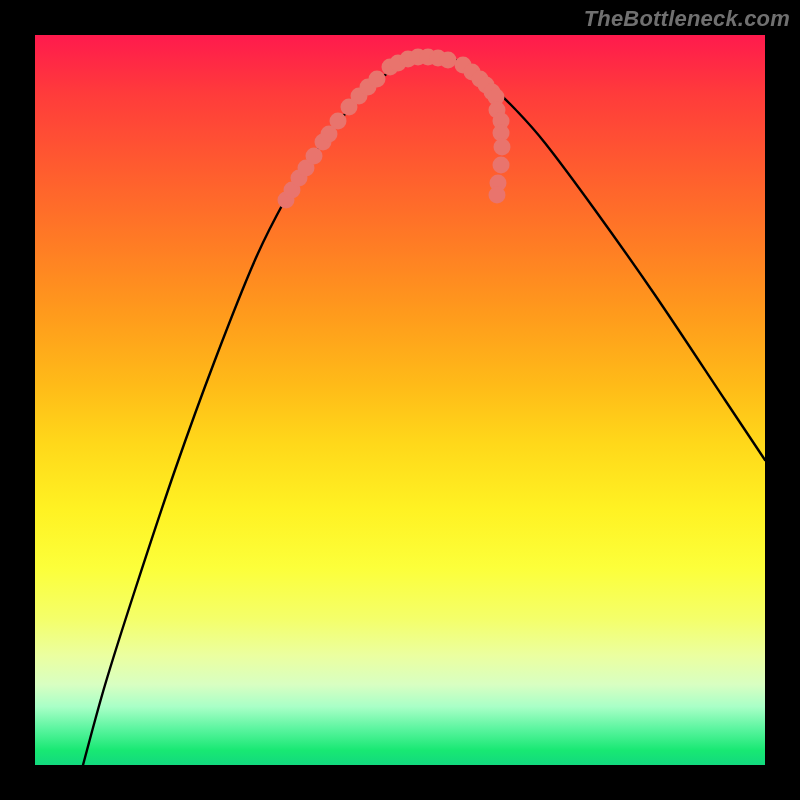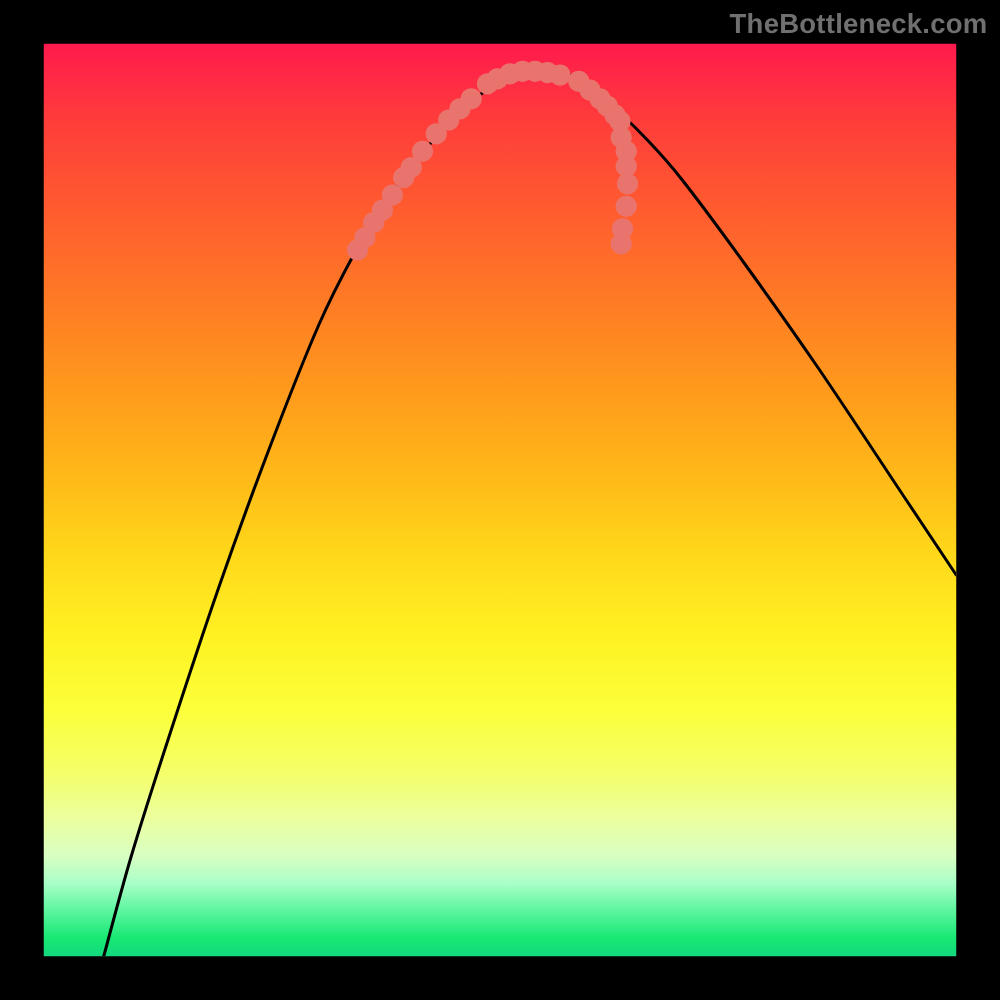--- a/index.html
+++ b/index.html
@@ -9,20 +9,21 @@
     height: 800px;
     background: #000;
     overflow: hidden;
     font-family: Arial, Helvetica, sans-serif;
   }
   .frame {
     position: relative;
     width: 800px;
     height: 784px;
     background: #000;
+    font-style: italic;
   }
   .plot-area {
     position: absolute;
     left: 35px;
     top: 35px;
     width: 730px;
     height: 730px;
     
     background: linear-gradient(
       to bottom,

